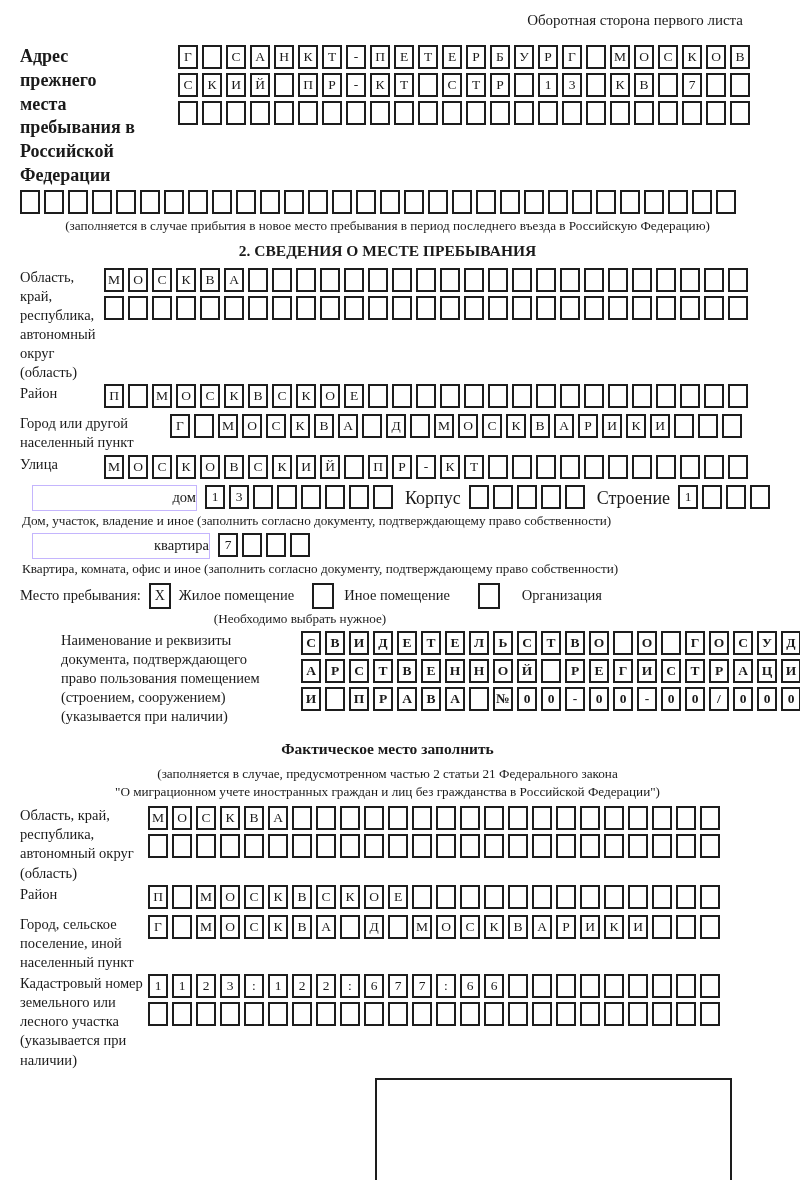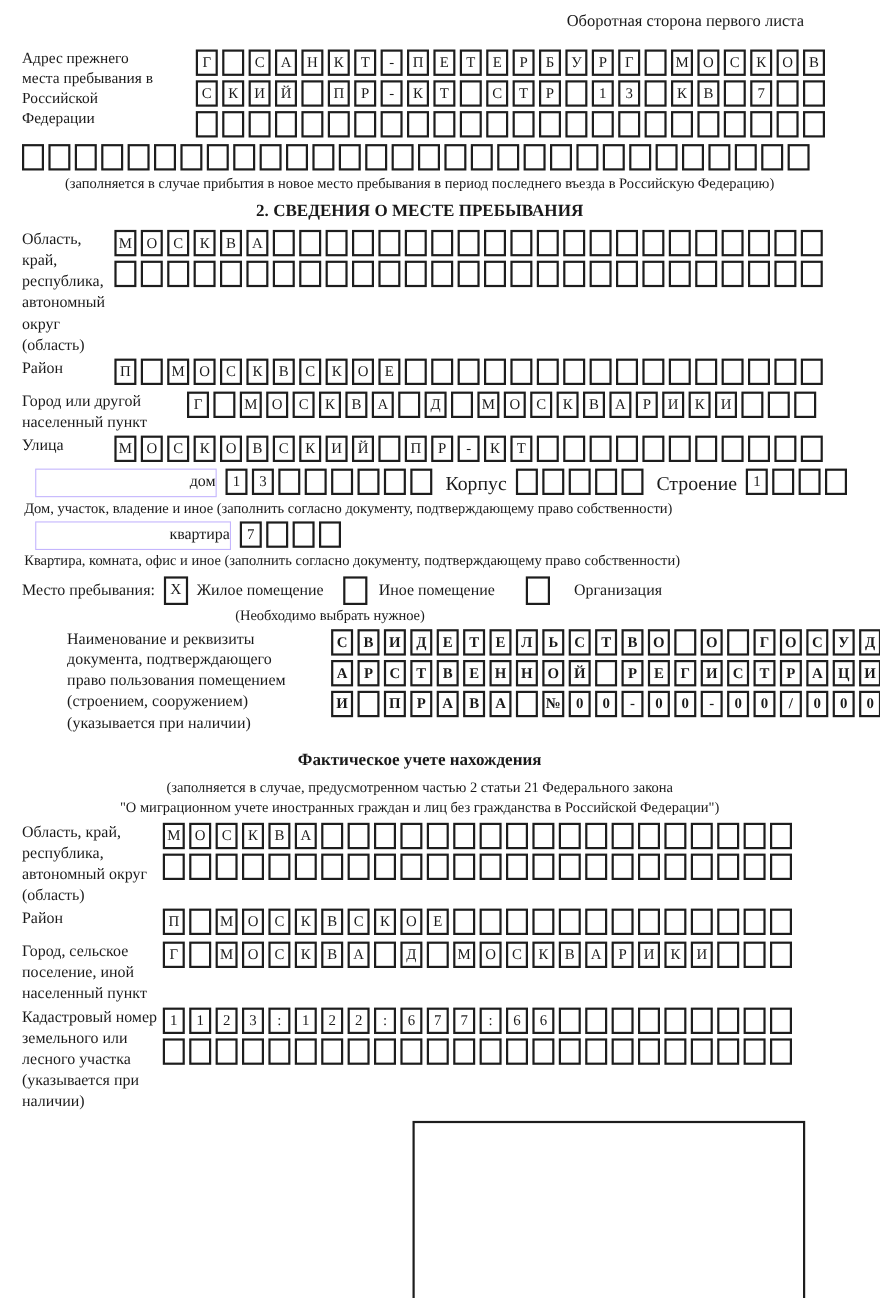--- a/index.html
+++ b/index.html
@@ -1,20 +1,20 @@
 <!DOCTYPE html>
 <html><head>
 <meta charset="utf-8">
 <style>
   html,body{margin:0;padding:0;background:#ffffff;}
   .page{
     position:relative;
     width:800px;height:1180px;
     box-sizing:border-box;
-    padding:12px 57px 0 20px;
+    padding:12px 45px 0 20px;
     background:#fff;
     color:#1a1a1a;
     font-family:"Liberation Serif","DejaVu Serif",serif;
     overflow:hidden;
   }
   .hdr-note{
     text-align:right;
     font-size:15px;
     padding-right:12px;
     margin-bottom:16px;
@@ -72,21 +72,21 @@
   .mb2{margin-bottom:2px;}
 </style>
 </head>
 <body>
 
 <div class="page">
 
   <div class="hdr-note">Оборотная сторона первого листа</div>
 
   <div class="flexrow mb2">
-    <div class="lbl" style="width:125px;margin-right:33px;font-size:14px;">Адрес прежнего места пребывания в Российской Федерации</div>
+    <div class="lbl" style="width:125px;margin-right:33px;font-size:18px;font-weight:bold;">Адрес прежнего места пребывания в Российской Федерации</div>
     <div class="cells">
       <div class="cellrow"><span class="cell">Г</span><span class="cell"></span><span class="cell">С</span><span class="cell">А</span><span class="cell">Н</span><span class="cell">К</span><span class="cell">Т</span><span class="cell">-</span><span class="cell">П</span><span class="cell">Е</span><span class="cell">Т</span><span class="cell">Е</span><span class="cell">Р</span><span class="cell">Б</span><span class="cell">У</span><span class="cell">Р</span><span class="cell">Г</span><span class="cell"></span><span class="cell">М</span><span class="cell">О</span><span class="cell">С</span><span class="cell">К</span><span class="cell">О</span><span class="cell">В</span></div>
       <div class="cellrow"><span class="cell">С</span><span class="cell">К</span><span class="cell">И</span><span class="cell">Й</span><span class="cell"></span><span class="cell">П</span><span class="cell">Р</span><span class="cell">-</span><span class="cell">К</span><span class="cell">Т</span><span class="cell"></span><span class="cell">С</span><span class="cell">Т</span><span class="cell">Р</span><span class="cell"></span><span class="cell">1</span><span class="cell">3</span><span class="cell"></span><span class="cell">К</span><span class="cell">В</span><span class="cell"></span><span class="cell">7</span><span class="cell"></span><span class="cell"></span></div>
       <div class="cellrow"><span class="cell"></span><span class="cell"></span><span class="cell"></span><span class="cell"></span><span class="cell"></span><span class="cell"></span><span class="cell"></span><span class="cell"></span><span class="cell"></span><span class="cell"></span><span class="cell"></span><span class="cell"></span><span class="cell"></span><span class="cell"></span><span class="cell"></span><span class="cell"></span><span class="cell"></span><span class="cell"></span><span class="cell"></span><span class="cell"></span><span class="cell"></span><span class="cell"></span><span class="cell"></span><span class="cell"></span></div>
     </div>
   </div>
   <div class="cellrow"><span class="cell"></span><span class="cell"></span><span class="cell"></span><span class="cell"></span><span class="cell"></span><span class="cell"></span><span class="cell"></span><span class="cell"></span><span class="cell"></span><span class="cell"></span><span class="cell"></span><span class="cell"></span><span class="cell"></span><span class="cell"></span><span class="cell"></span><span class="cell"></span><span class="cell"></span><span class="cell"></span><span class="cell"></span><span class="cell"></span><span class="cell"></span><span class="cell"></span><span class="cell"></span><span class="cell"></span><span class="cell"></span><span class="cell"></span><span class="cell"></span><span class="cell"></span><span class="cell"></span><span class="cell"></span></div>
   <div class="note">(заполняется в случае прибытия в новое место пребывания в период последнего въезда в Российскую Федерацию)</div>
 
   <div class="sec-title">2. СВЕДЕНИЯ О МЕСТЕ ПРЕБЫВАНИЯ</div>
@@ -163,21 +163,21 @@
 
   <div class="flexrow mb2" style="margin-top:4px;margin-left:41px;">
     <div class="lbl" style="width:222px;">Наименование и реквизиты документа, подтверждающего право пользования помещением (строением, сооружением) (указывается при наличии)</div>
     <div class="cells" style="margin-left:18px;font-weight:bold;">
       <div class="cellrow"><span class="cell">С</span><span class="cell">В</span><span class="cell">И</span><span class="cell">Д</span><span class="cell">Е</span><span class="cell">Т</span><span class="cell">Е</span><span class="cell">Л</span><span class="cell">Ь</span><span class="cell">С</span><span class="cell">Т</span><span class="cell">В</span><span class="cell">О</span><span class="cell"></span><span class="cell">О</span><span class="cell"></span><span class="cell">Г</span><span class="cell">О</span><span class="cell">С</span><span class="cell">У</span><span class="cell">Д</span></div>
       <div class="cellrow"><span class="cell">А</span><span class="cell">Р</span><span class="cell">С</span><span class="cell">Т</span><span class="cell">В</span><span class="cell">Е</span><span class="cell">Н</span><span class="cell">Н</span><span class="cell">О</span><span class="cell">Й</span><span class="cell"></span><span class="cell">Р</span><span class="cell">Е</span><span class="cell">Г</span><span class="cell">И</span><span class="cell">С</span><span class="cell">Т</span><span class="cell">Р</span><span class="cell">А</span><span class="cell">Ц</span><span class="cell">И</span></div>
       <div class="cellrow"><span class="cell">И</span><span class="cell"></span><span class="cell">П</span><span class="cell">Р</span><span class="cell">А</span><span class="cell">В</span><span class="cell">А</span><span class="cell"></span><span class="cell">№</span><span class="cell">0</span><span class="cell">0</span><span class="cell">-</span><span class="cell">0</span><span class="cell">0</span><span class="cell">-</span><span class="cell">0</span><span class="cell">0</span><span class="cell">/</span><span class="cell">0</span><span class="cell">0</span><span class="cell">0</span></div>
     </div>
   </div>
 
-  <div class="sec-title" style="margin-top:14px;">Фактическое учете нахождения</div>
+  <div class="sec-title" style="margin-top:14px;">Фактическое место заполнить</div>
   <div class="note">(заполняется в случае, предусмотренном частью 2 статьи 21 Федерального закона</div>
   <div class="note" style="margin-top:-2px;">"О миграционном учете иностранных граждан и лиц без гражданства в Российской Федерации")</div>
 
   <div class="flexrow mb2" style="margin-top:6px;">
     <div class="lbl" style="width:128px;">Область, край, республика, автономный округ (область)</div>
     <div class="cells">
       <div class="cellrow"><span class="cell">М</span><span class="cell">О</span><span class="cell">С</span><span class="cell">К</span><span class="cell">В</span><span class="cell">А</span><span class="cell"></span><span class="cell"></span><span class="cell"></span><span class="cell"></span><span class="cell"></span><span class="cell"></span><span class="cell"></span><span class="cell"></span><span class="cell"></span><span class="cell"></span><span class="cell"></span><span class="cell"></span><span class="cell"></span><span class="cell"></span><span class="cell"></span><span class="cell"></span><span class="cell"></span><span class="cell"></span></div>
       <div class="cellrow"><span class="cell"></span><span class="cell"></span><span class="cell"></span><span class="cell"></span><span class="cell"></span><span class="cell"></span><span class="cell"></span><span class="cell"></span><span class="cell"></span><span class="cell"></span><span class="cell"></span><span class="cell"></span><span class="cell"></span><span class="cell"></span><span class="cell"></span><span class="cell"></span><span class="cell"></span><span class="cell"></span><span class="cell"></span><span class="cell"></span><span class="cell"></span><span class="cell"></span><span class="cell"></span><span class="cell"></span></div>
     </div>
   </div>

